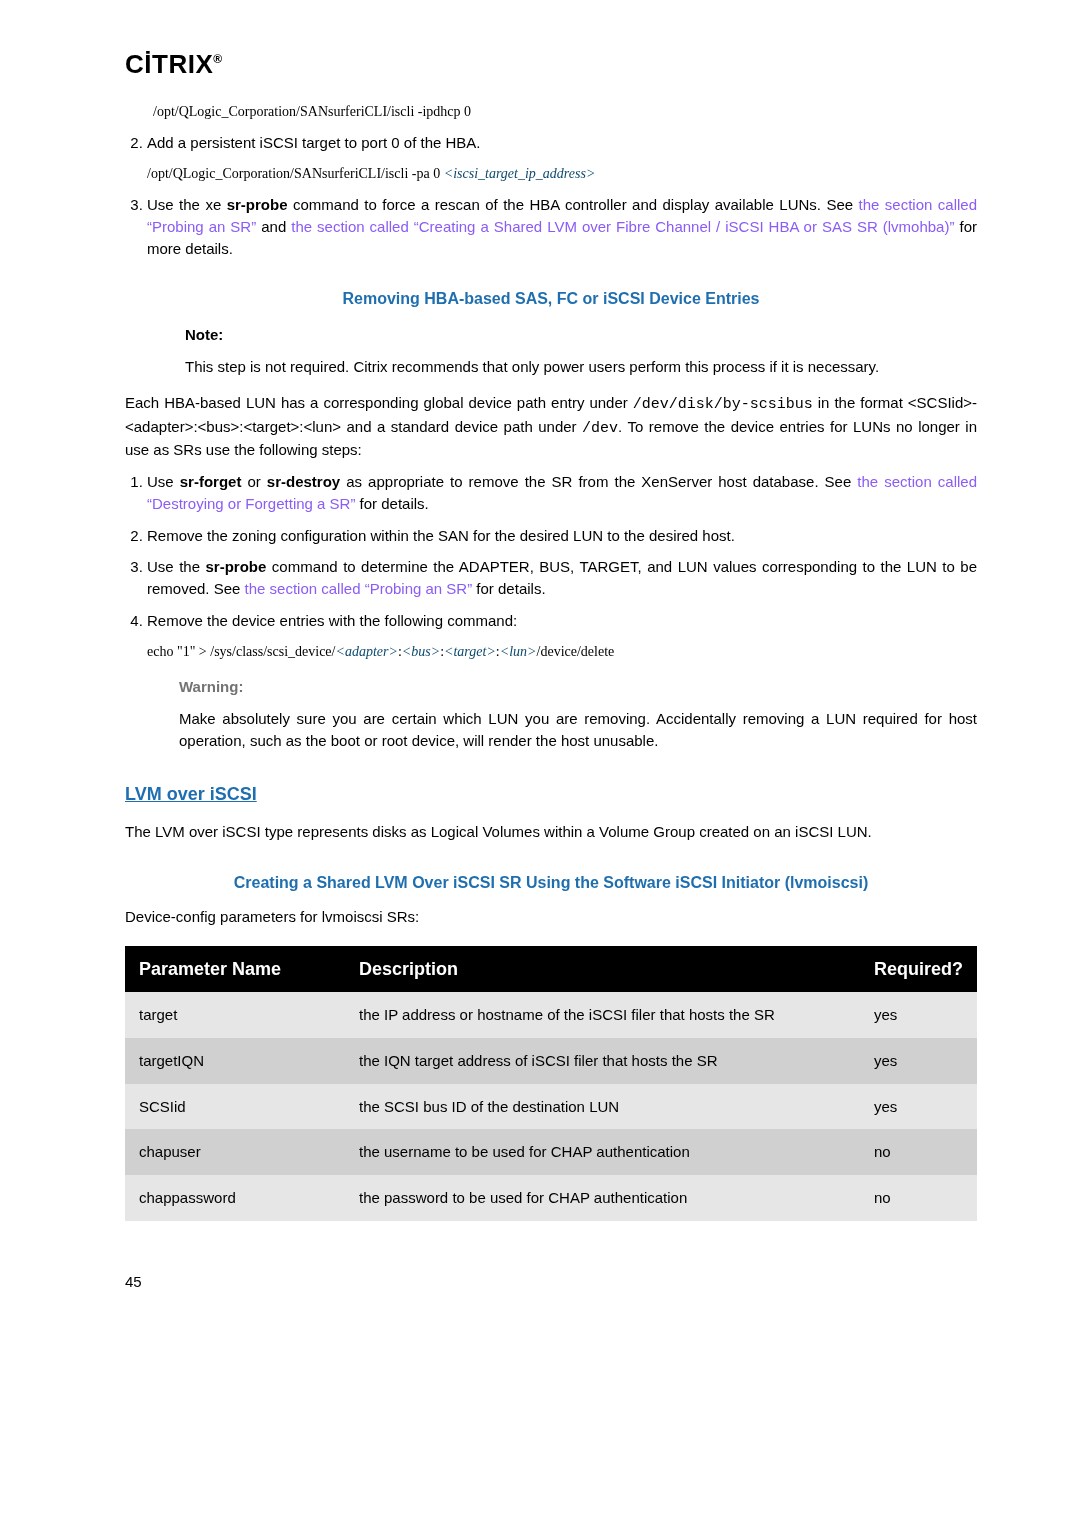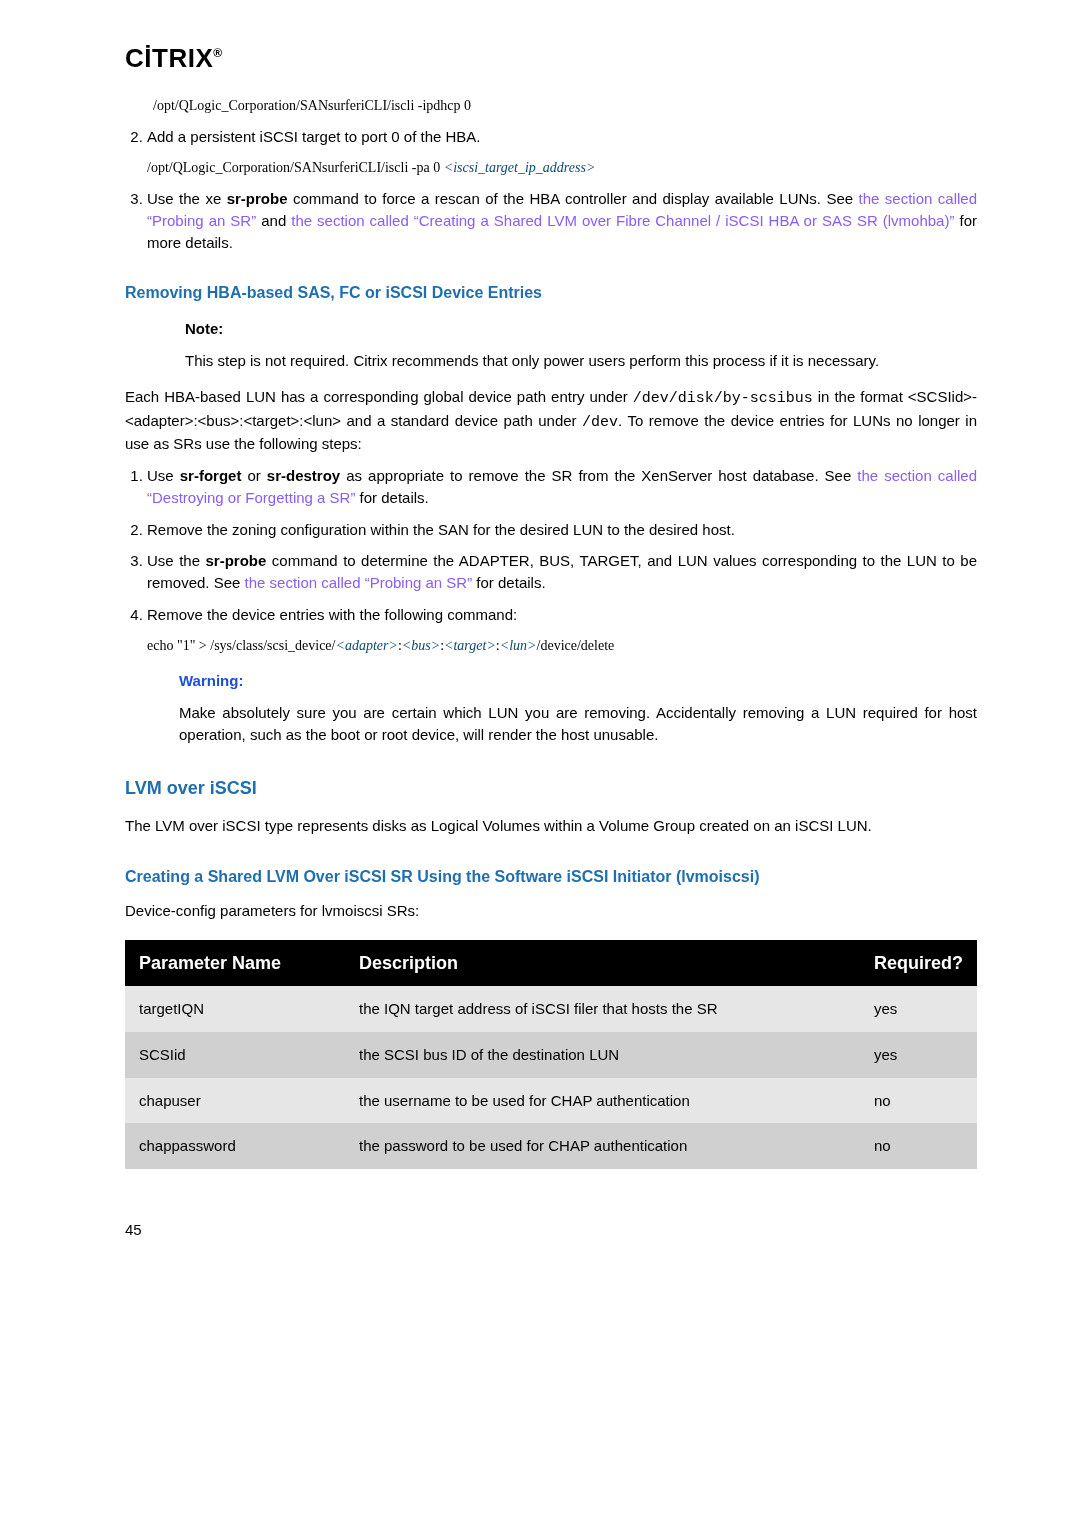--- a/index.html
+++ b/index.html
@@ -7,21 +7,21 @@
     font-family: 'Segoe UI', Tahoma, Arial, sans-serif;
     margin: 0;
     padding: 0;
     background: #fff;
     color: #000;
     font-size: 15px;
     line-height: 1.45;
   }
   .page {
     width: 960px;
-    margin: 0 auto;
+    margin: 6px auto;
     padding: 40px 43px 40px 65px;
   }
   .logo {
     font-size: 26px;
     font-weight: bold;
     letter-spacing: 0.5px;
     color: #000;
     margin-bottom: 18px;
     font-family: Arial, sans-serif;
   }
@@ -50,35 +50,37 @@
   .note-block {
     margin: 14px 0 14px 60px;
     max-width: 820px;
   }
   .note-label {
     font-weight: bold;
     margin-bottom: 10px;
   }
   .warn-label {
     font-weight: bold;
-    color: #1d4ed8;
+    color: #737373;
     margin-bottom: 10px;
   }
   p { margin: 10px 0; text-align: justify; }
   .h3 {
     color: #1f6fb0;
     font-weight: bold;
     font-size: 16px;
     margin: 28px 0 12px 0;
+    text-align: center;
   }
   .h2 {
     color: #1f6fb0;
     font-weight: bold;
     font-size: 18px;
     margin: 30px 0 14px 0;
+    text-decoration: underline;
   }
   a.link { color: #8b5cf6; text-decoration: none; cursor: pointer; }
   .mono { font-family: 'Courier New', monospace; }
   b { font-weight: bold; }
   table {
     width: 100%;
     border-collapse: collapse;
     margin-top: 18px;
   }
   th {
@@ -156,20 +158,25 @@
   <table>
     <thead>
       <tr>
         <th class="col1">Parameter Name</th>
         <th>Description</th>
         <th class="col3">Required?</th>
       </tr>
     </thead>
     <tbody>
       <tr>
+        <td>target</td>
+        <td>the IP address or hostname of the iSCSI filer that hosts the SR</td>
+        <td>yes</td>
+      </tr>
+      <tr>
         <td>targetIQN</td>
         <td>the IQN target address of iSCSI filer that hosts the SR</td>
         <td>yes</td>
       </tr>
       <tr>
         <td>SCSIid</td>
         <td>the SCSI bus ID of the destination LUN</td>
         <td>yes</td>
       </tr>
       <tr>

